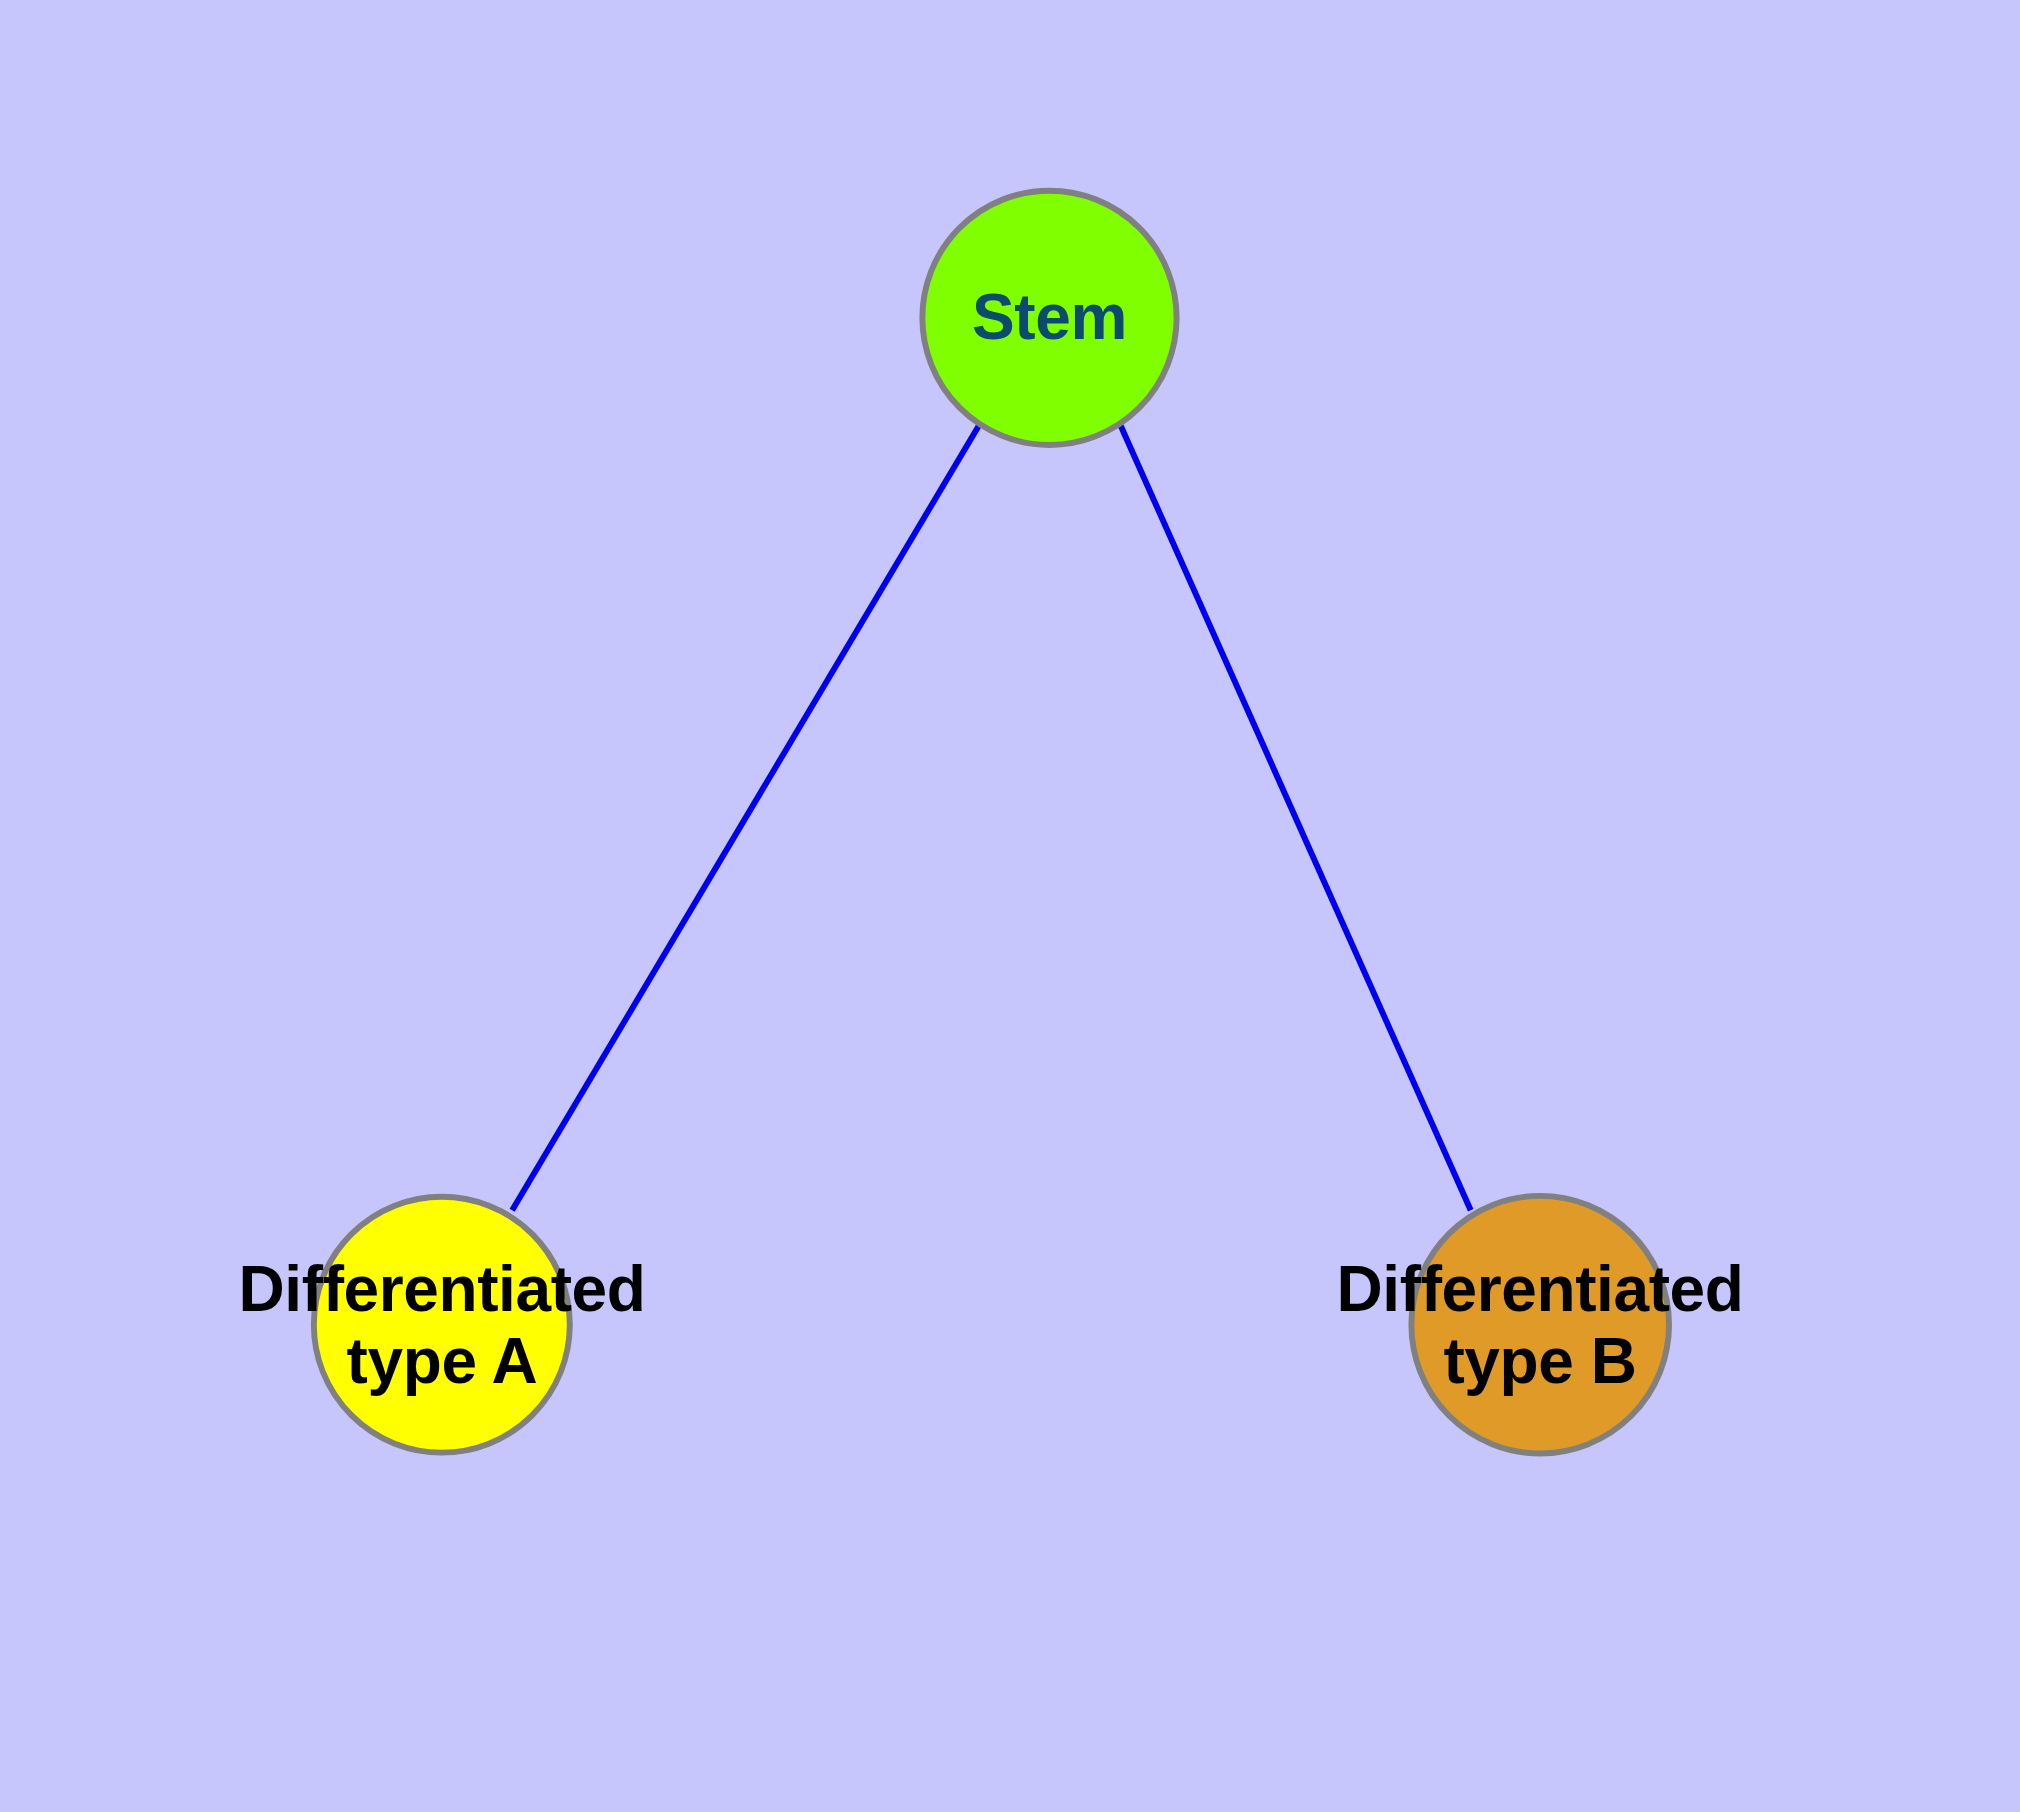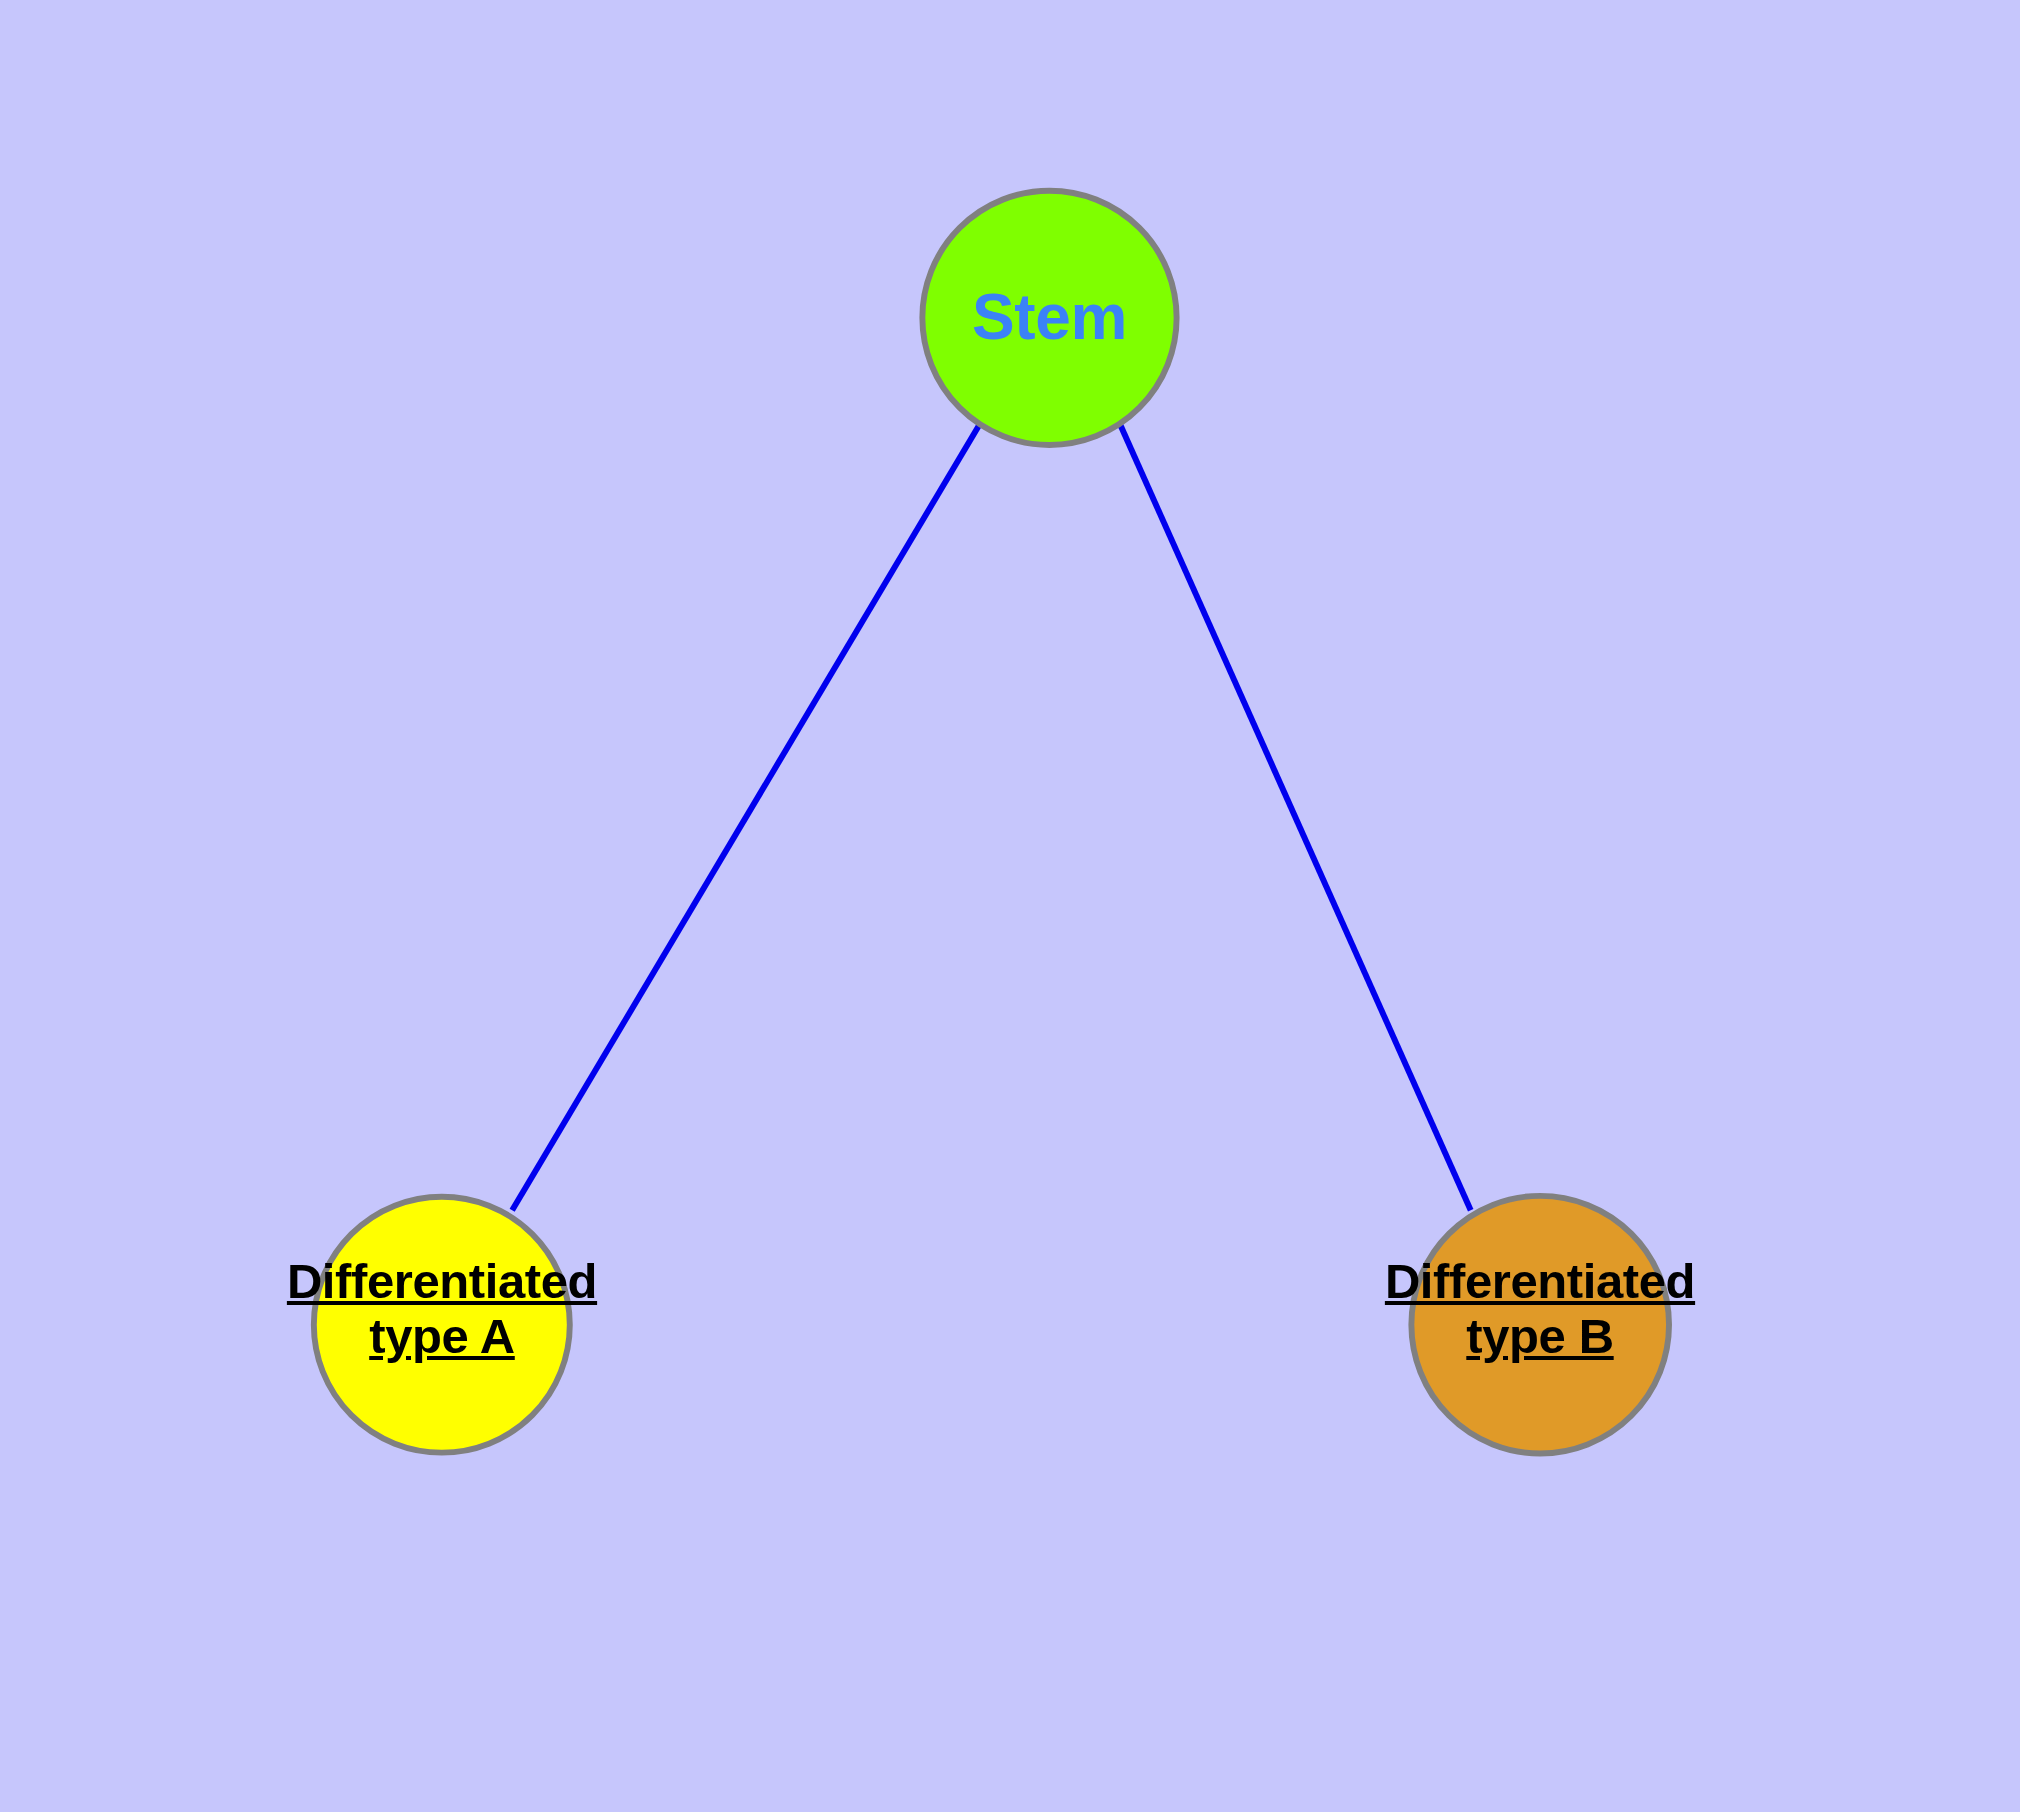--- a/index.html
+++ b/index.html
@@ -38,22 +38,21 @@
     white-space: pre;
     line-height: 1.12;
     letter-spacing: -0.4px;
     pointer-events: none;
     -webkit-font-smoothing: antialiased;
   }
   .node-label.root {
     font-size: 64px;
   }
   .node-label.leaf {
-    font-size: 49px;
-    text-decoration: underline;
+    font-size: 64px;
   }
 </style>
 </head>
 <body>
 
 <div id="canvas" style="width: 2021px; height: 1812px;">
 
   <div id="bg-rect" style="width: 2021px; height: 1812px; background: rgb(198, 198, 252);"></div>
 
   <svg id="graph-svg" viewBox="0 0 2384 2138" xmlns="http://www.w3.org/2000/svg" style="width: 2021px; height: 1812px;">
@@ -63,20 +62,20 @@
       <line id="edge-stem-to-b" x1="1321" y1="500" x2="1735" y2="1428" stroke="#0000ee" stroke-width="7" stroke-linecap="butt"></line>
     </g>
 
     <g id="nodes-layer">
       <circle id="node-stem" cx="1238" cy="375" r="150" fill="#7fff00" stroke="#808080" stroke-width="7"></circle>
       <circle id="node-diff-a" cx="521" cy="1563" r="151" fill="#ffff00" stroke="#808080" stroke-width="7"></circle>
       <circle id="node-diff-b" cx="1817" cy="1563" r="152" fill="#e09a28" stroke="#808080" stroke-width="7"></circle>
     </g>
   </svg>
 
-  <div class="node-label root" id="label-stem" style="left: 795px; top: 282px; width: 509px; color: #3b82f6;">Stem</div>
+  <div class="node-label root" id="label-stem" style="left: 795px; top: 282px; width: 509px; color: #0c4a6e;">Stem</div>
 
   <div class="node-label leaf" id="label-diff-a" style="left: 18px; top: 1254px; width: 848px; color: rgb(0, 0, 0);"><span>Differentiated</span><br><span>type A</span></div>
 
   <div class="node-label leaf" id="label-diff-b" style="left: 1116px; top: 1254px; width: 848px; color: rgb(0, 0, 0);"><span>Differentiated</span><br><span>type B</span></div>
 
 </div>
 
 
 </body></html>

